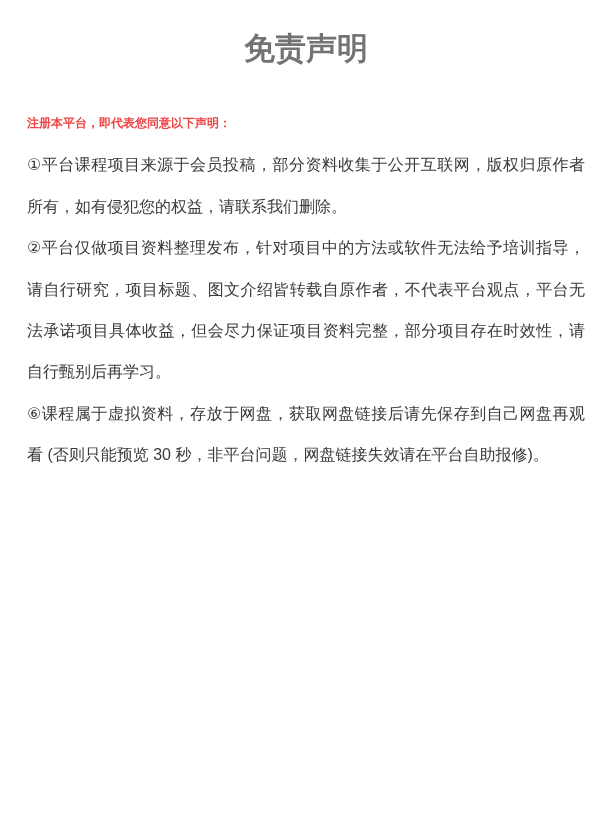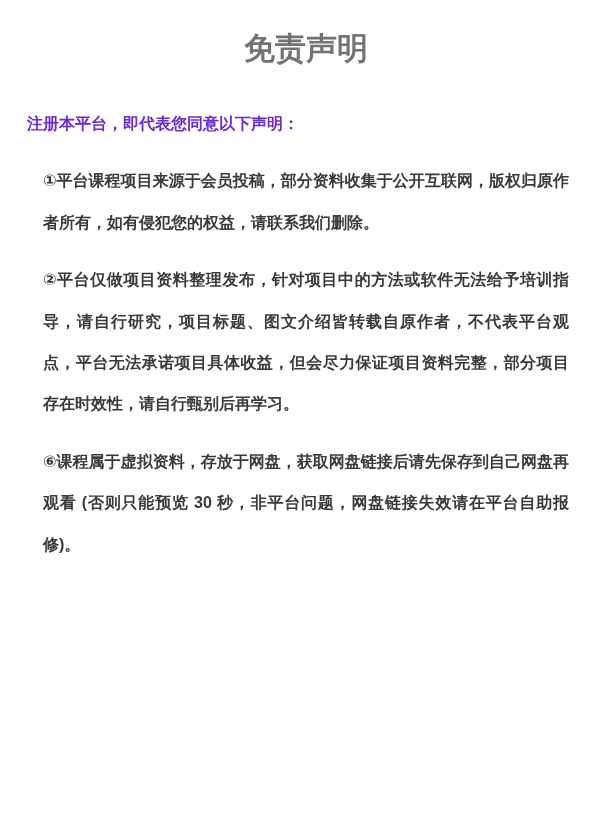--- a/index.html
+++ b/index.html
@@ -23,34 +23,33 @@
   .doc-title {
     margin: 27px 0 0 0;
     font-size: 31px;
     line-height: 44px;
     font-weight: bold;
     text-align: center;
     color: #737373;
   }
   .intro {
     margin: 32px 0 0 0;
-    font-size: 16px;
+    font-size: 12px;
     line-height: 41.4px;
     font-weight: bold;
-    color: #6d28d9;
+    color: #ef4444;
   }
   .para {
-    margin: 16px;
+    margin: 0;
     font-size: 16px;
     line-height: 41.4px;
     color: #3A3A3A;
     text-align: justify;
     text-justify: inter-ideograph;
     word-break: break-all;
-    font-weight: bold;
   }
 </style>
 </head>
 <body>
 
 <div class="page">
 
   <h1 class="doc-title">免责声明</h1>
 
   <p class="intro">注册本平台，即代表您同意以下声明：</p>

